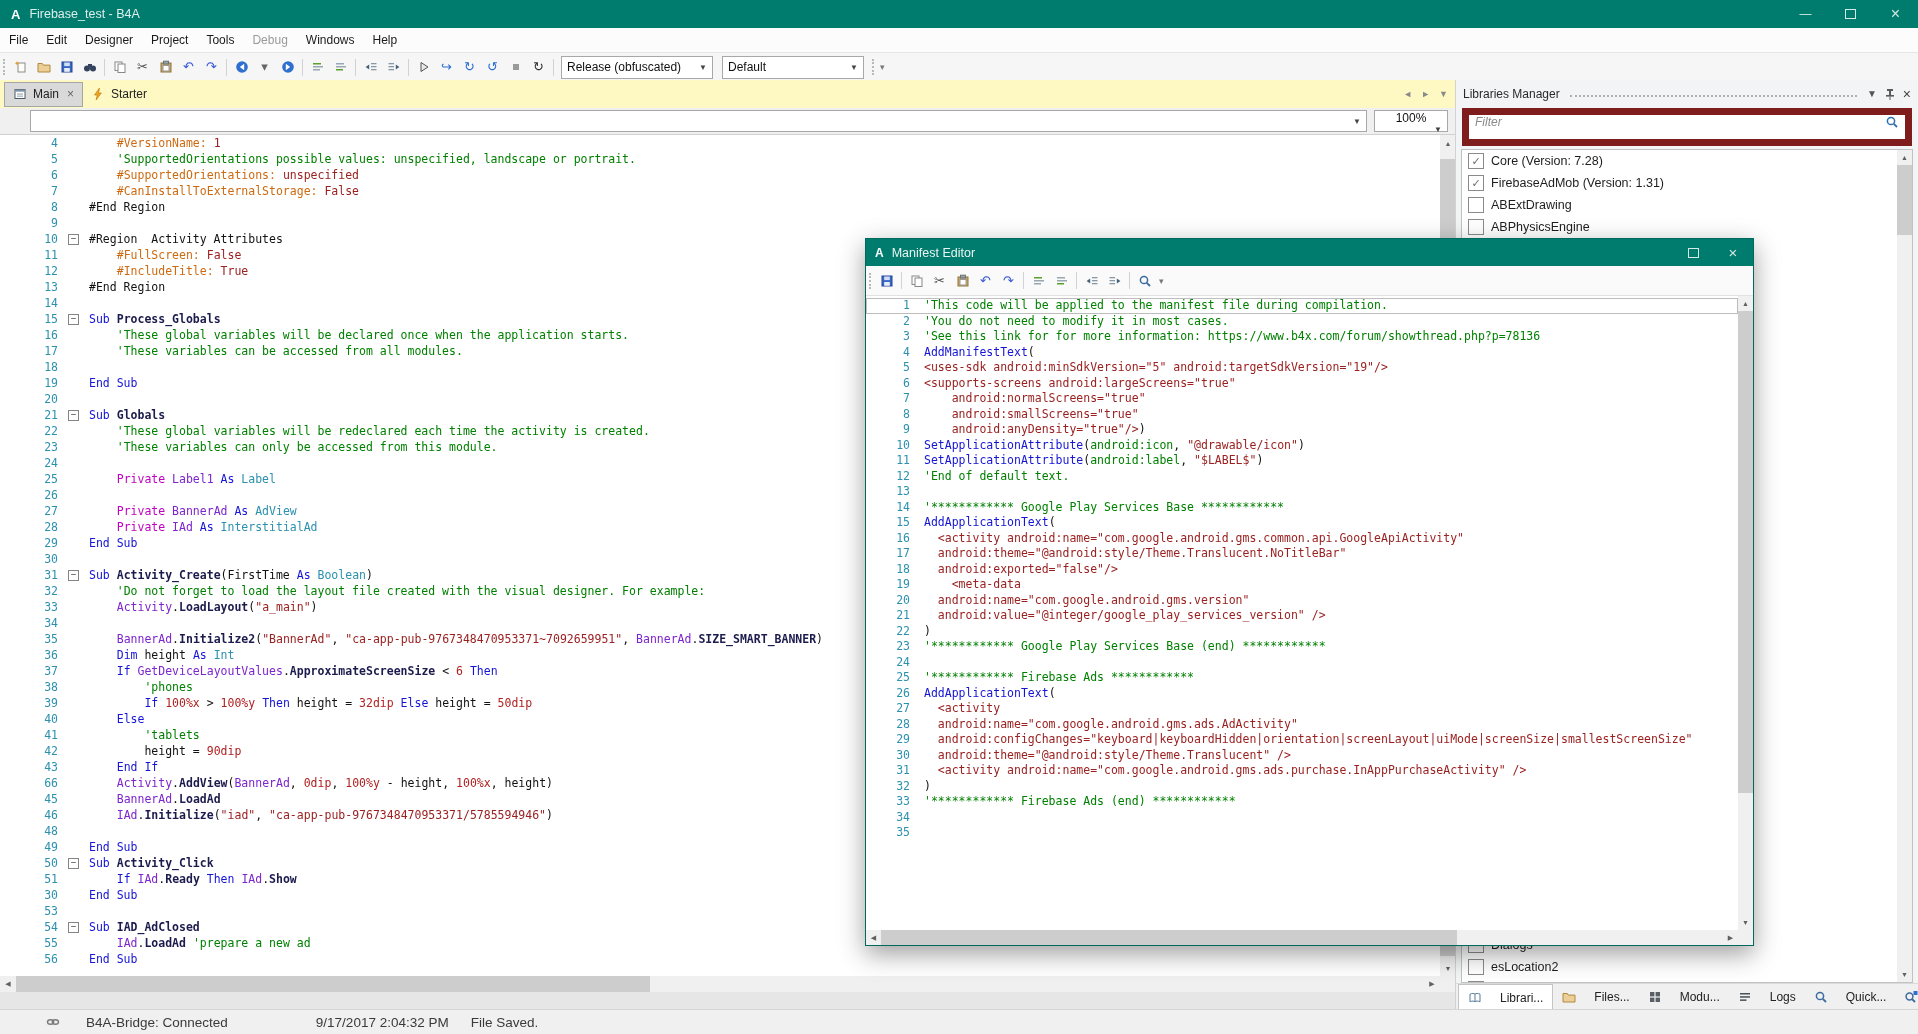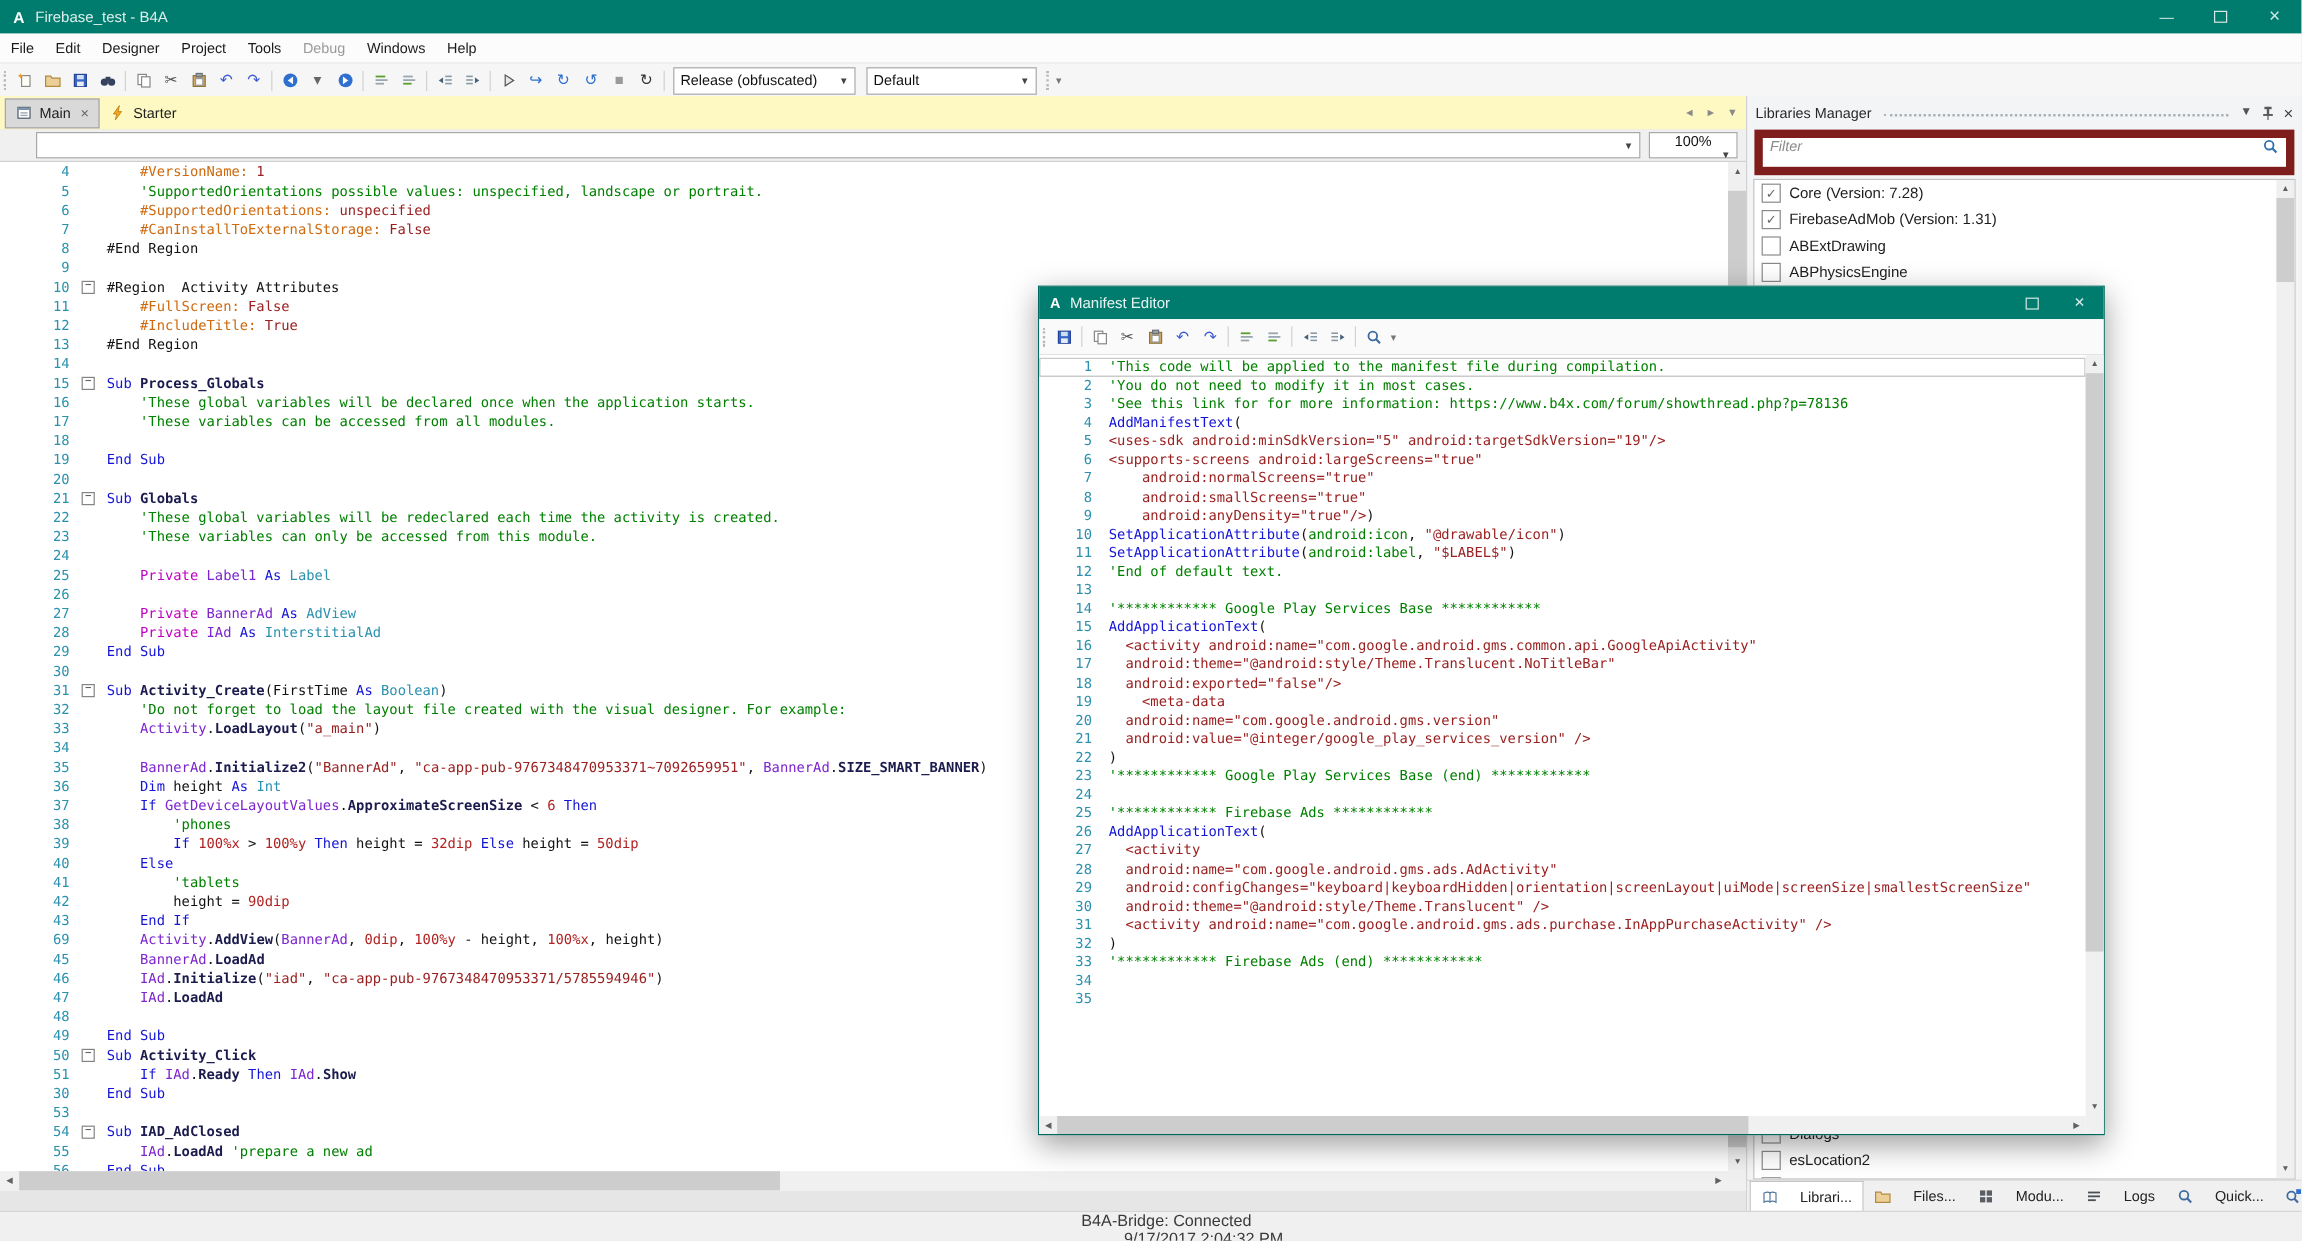--- a/index.html
+++ b/index.html
@@ -49,21 +49,21 @@
   .c-st{color:#9b2121;} .c-nu{color:#b22222;} .c-at{color:#ce6a10;} .c-gn{color:#008000;} .c-xml{color:#9b2121;}
   .sb{background:#f0f0f0;position:absolute;}
   .sb-v{width:16px;top:0;right:0;bottom:16px;display:flex;flex-direction:column;}
   .sb-h{height:16px;left:0;right:16px;bottom:0;display:flex;}
   .sb-corner{position:absolute;right:0;bottom:0;width:16px;height:16px;background:#f0f0f0;}
   .sb-btn{flex:none;width:16px;height:16px;display:flex;align-items:center;justify-content:center;
           color:#606060;font-size:7px;}
   .sb-thumb-v{background:#cdcdcd;width:100%;}
   .sb-thumb-h{background:#cdcdcd;height:100%;}
   .statusbar{position:absolute;left:0;right:0;bottom:0;height:24px;background:#f0f0f0;
-             border-top:1px solid #d5d5d5;display:flex;align-items:center;font-size:13.5px;color:#3a3a3a;flex-direction:column;}
+             border-top:1px solid #d5d5d5;display:flex;align-items:center;font-size:13.5px;color:#3a3a3a;}
   .right-panel{position:absolute;top:80px;right:0;width:462px;bottom:24px;background:#f3f4f5;
                border-left:1px solid #d2d2d2;display:flex;flex-direction:column;}
   .panel-header{height:27px;display:flex;align-items:center;padding:0 7px;color:#2a2a2a;gap:6px;}
   .ph-dots{flex:1;height:5px;border-bottom:2px dotted #aab2b8;margin:0 4px;}
   .ph-ic{color:#555;font-size:10px;}
   .filter-row{margin:1px 6px 3px 6px;height:24px;background:#fff;border:7px solid #7f1d1d;
               display:flex;align-items:flex-start;padding:0 6px;}
   .filter-ph{color:#8a8a8a;font-style:italic;flex:1;}
   .lib-list{flex:1;position:relative;margin:0 5px;background:#fff;border:1px solid #c2c2c2;overflow:hidden;}
   .lib-inner{position:absolute;left:0;top:0;right:16px;}
@@ -479,38 +479,33 @@
        <span class="ln">42</span>
        <span class="foldc"></span>
        <span class="codetxt"><span class="c-pl">        height = </span><span class="c-nu">90dip</span></span>
      </div>
         <div class="cline">
        <span class="ln">43</span>
        <span class="foldc"></span>
        <span class="codetxt"><span class="c-pl">    </span><span class="c-kw">End If</span></span>
      </div>
         <div class="cline">
-       <span class="ln">69</span>
+       <span class="ln">66</span>
        <span class="foldc"></span>
        <span class="codetxt"><span class="c-pl">    </span><span class="c-id">Activity</span><span class="c-pl">.</span><span class="c-me">AddView</span><span class="c-pl">(</span><span class="c-id">BannerAd</span><span class="c-pl">, </span><span class="c-nu">0dip</span><span class="c-pl">, </span><span class="c-nu">100%y</span><span class="c-pl"> - height, </span><span class="c-nu">100%x</span><span class="c-pl">, height)</span></span>
      </div>
         <div class="cline">
        <span class="ln">45</span>
        <span class="foldc"></span>
        <span class="codetxt"><span class="c-pl">    </span><span class="c-id">BannerAd</span><span class="c-pl">.</span><span class="c-me">LoadAd</span></span>
      </div>
         <div class="cline">
        <span class="ln">46</span>
        <span class="foldc"></span>
        <span class="codetxt"><span class="c-pl">    </span><span class="c-id">IAd</span><span class="c-pl">.</span><span class="c-me">Initialize</span><span class="c-pl">(</span><span class="c-st">"iad"</span><span class="c-pl">, </span><span class="c-st">"ca-app-pub-9767348470953371/5785594946"</span><span class="c-pl">)</span></span>
-     </div>
-        <div class="cline">
-       <span class="ln">47</span>
-       <span class="foldc"></span>
-       <span class="codetxt"><span class="c-pl">    </span><span class="c-id">IAd</span><span class="c-pl">.</span><span class="c-me">LoadAd</span></span>
      </div>
         <div class="cline">
        <span class="ln">48</span>
        <span class="foldc"></span>
        <span class="codetxt"></span>
      </div>
         <div class="cline">
        <span class="ln">49</span>
        <span class="foldc"></span>
        <span class="codetxt"><span class="c-kw">End Sub</span></span>

